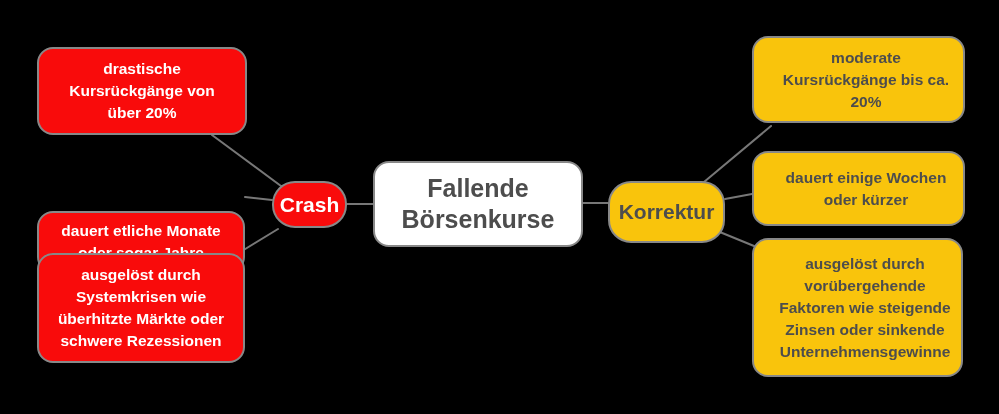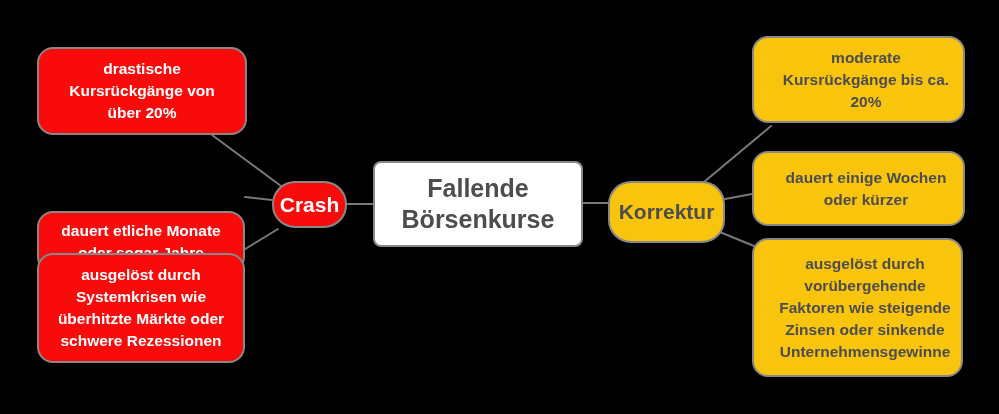--- a/index.html
+++ b/index.html
@@ -42,21 +42,21 @@
   .branch{
     border-radius:23px;
     font-size:21px;
     padding:2px 6px;
   }
   .branch.red{background:var(--red);color:var(--text-white);}
   .branch.yellow{background:var(--yellow);color:var(--text-dark);}
   .root-node{
     background:var(--node-white);
     color:var(--text-dark);
-    border-radius:8px;
+    border-radius:16px;
     font-size:25px;
     line-height:31px;
   }
   
   .pos-root{left:373px;top:161px;width:210px;height:86px;}
   .pos-crash{left:272px;top:181px;width:75px;height:47px;}
   .pos-korrektur{left:608px;top:181px;width:117px;height:62px;}
   .pos-crash-1{left:37px;top:47px;width:210px;height:88px;}
   .pos-crash-2{left:37px;top:163px;width:208px;height:62px;margin-top:48px;}
   .pos-crash-3{left:37px;top:253px;width:208px;height:110px;}

